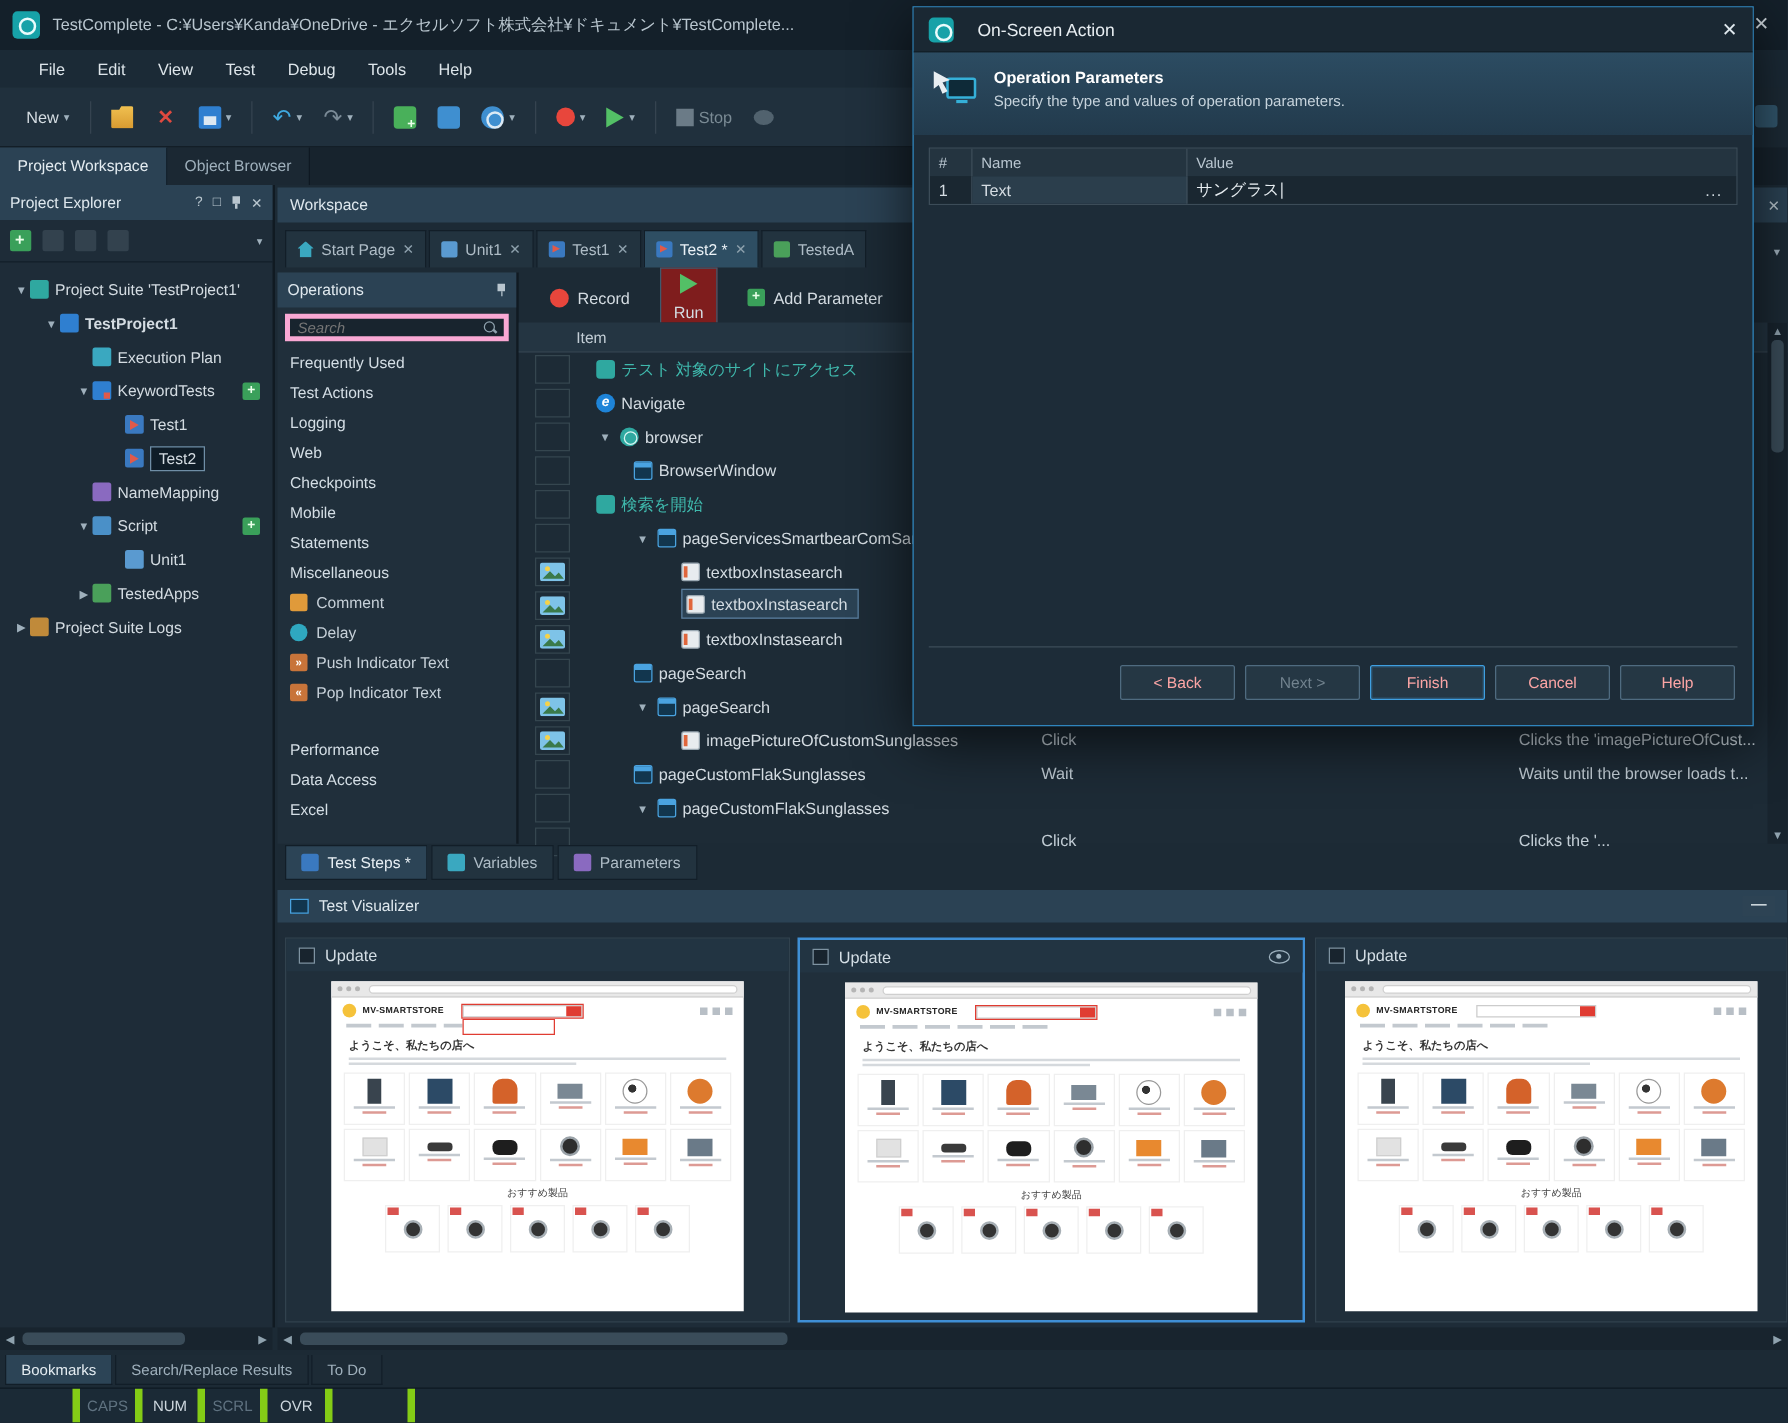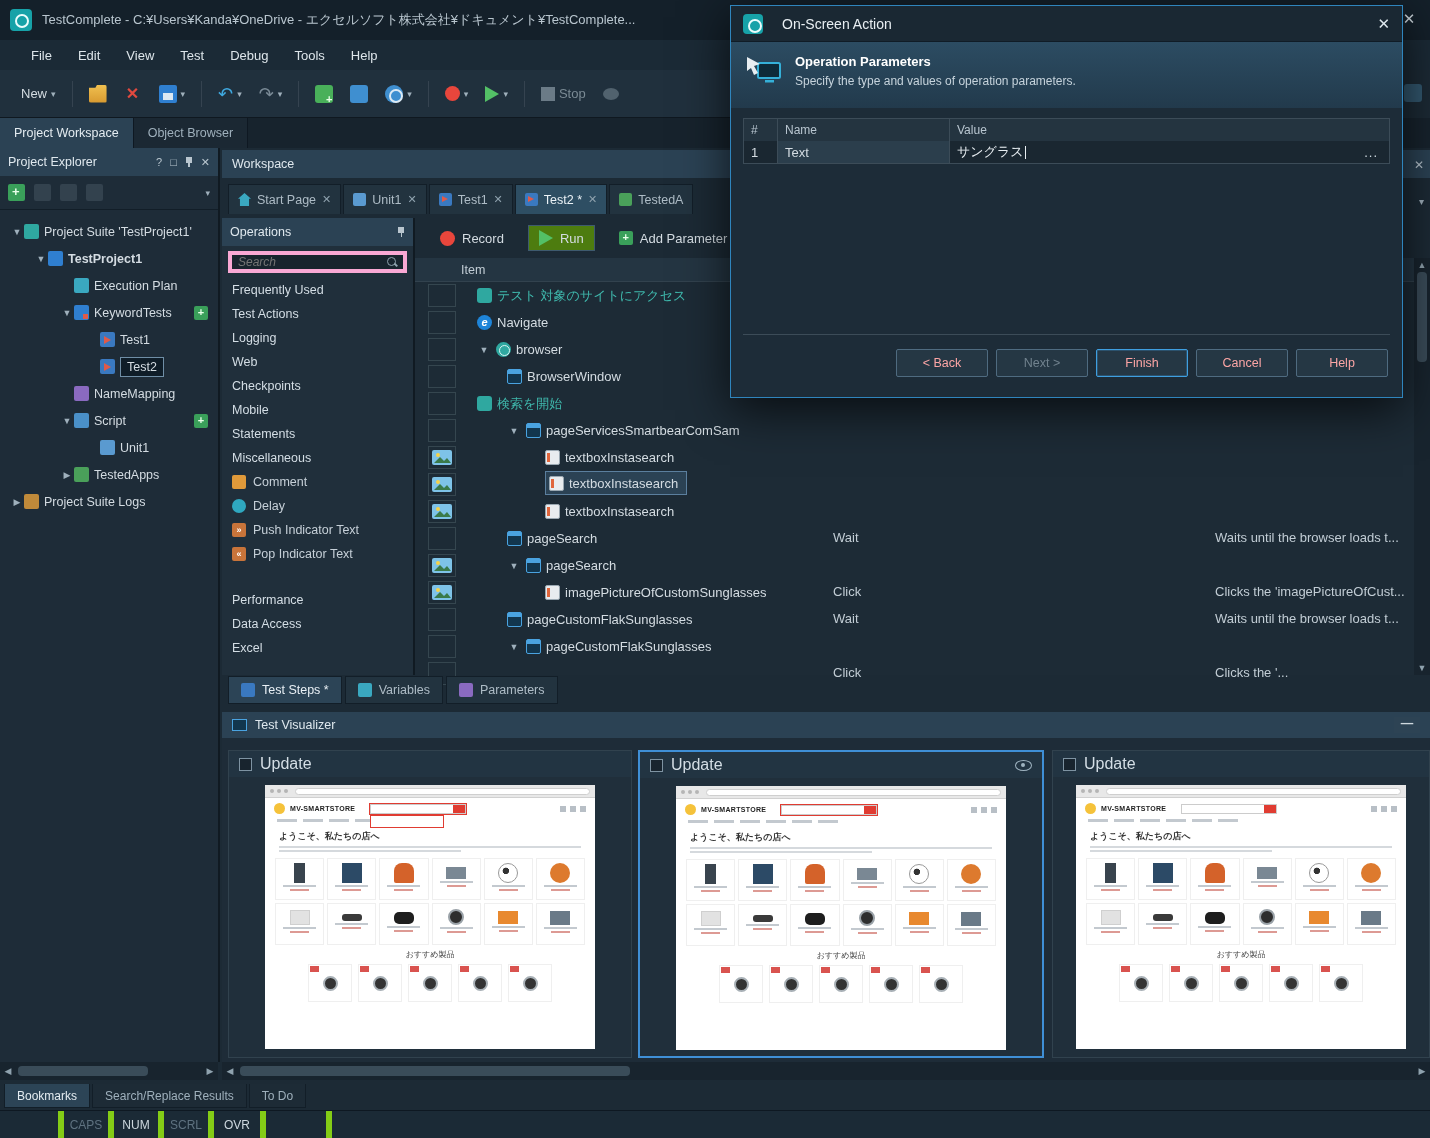--- a/index.html
+++ b/index.html
@@ -104,21 +104,21 @@
   .op-gap { height:22px; }
   .oi { width:14px; height:14px; border-radius:2px; flex:none; font-size:9px; color:#fff; text-align:center; line-height:14px; font-weight:bold; }
   .oi-comment { background:#e09a3a; }
   .oi-delay { background:#2fa8c0; border-radius:50%; }
   .oi-push { background:#c8743a; }
   .oi-pop { background:#c8743a; }
 
   
   .test-toolbar { left:430px; top:222px; height:32px; display:flex; align-items:center; gap:14px; }
   .tt-btn { display:flex; align-items:center; gap:7px; padding:4px 10px; }
-  .tt-run { border:1px solid #3e5once; border:1px solid #3e5a6e; background:#4d7c0f; }
+  .tt-run { border:1px solid #3e5once; border:1px solid #3e5a6e; background:#7f1d1d;flex-direction:column; }
   .tt-add .plus { width:14px; height:14px; background:#3aa05a; border-radius:2px; color:#eaffea; font-weight:bold; font-size:11px; line-height:13px; text-align:center; }
 
   
   .grid { left:415px; top:258px; width:1015px; height:417px; background:#1d2b36; }
   .grid-h { height:24px; background:#243542; border-bottom:1px solid #32424e; display:flex; align-items:center; padding-left:46px; color:#c2cdd5; font-size:12.5px; }
   .grow { position:relative; height:27px; }
   .g-cell { position:absolute; left:13px; top:2px; width:28px; height:23px; border:1px solid #35464f; display:flex; align-items:center; justify-content:center; }
   .g-item { position:absolute; top:0; height:27px; display:flex; align-items:center; gap:5px; }
   .n1 { left:62px; } .n2 { left:92px; } .n3 { left:130px; }
   .g-item .ar { width:14px; color:#9fb0bc; font-size:9px; text-align:center; flex:none; }
@@ -149,21 +149,21 @@
   .eti-steps { background:#3a79c0; } .eti-vars { background:#3aa8c0; } .eti-params { background:#8a6ac0; }
 
   
   .vis { left:222px; top:712px; width:1208px; height:350px; background:#1e2c38; }
   .vis-h { height:26px; background:#2b4254; display:flex; align-items:center; gap:8px; padding:0 10px; font-size:12.5px; color:#dfe8ee; }
   .vi-ico { width:15px; height:12px; background:#12364e; border:1px solid #4aa3e0; }
   .vis-min { margin-left:auto; width:26px; height:16px; background:#33475566; color:#cfd8de; text-align:center; line-height:12px; font-weight:bold; }
   .vis-panels { position:absolute; top:38px; left:0; right:0; bottom:4px; }
   .vpanel { position:absolute; top:0; height:308px; background:#202f3b; border:1px solid #31424e; }
   .vpanel.selected { border:2px solid #3f8fd6; }
-  .vp-h { height:26px; display:flex; align-items:center; gap:8px; padding:0 10px; background:#223442; color:#d4dee5; font-size:16px; }
+  .vp-h { height:26px; display:flex; align-items:center; gap:8px; padding:0 10px; background:#223442; color:#d4dee5; font-size:13px; }
   .cbx { width:13px; height:13px; border:1px solid #7e93a2; background:#18242e; }
   .eye { margin-left:auto; width:17px; height:11px; border:1.5px solid #9fb3c0; border-radius:50%; position:relative; }
   .eye::after { content:""; position:absolute; left:5px; top:2px; width:4px; height:4px; border-radius:50%; background:#9fb3c0; }
   .vp-body { display:flex; justify-content:center; padding-top:8px; }
 
   
   .thumb { width:330px; height:264px; background:#fff; overflow:hidden; position:relative; font-family:"Liberation Sans",sans-serif; }
   .t-chrome { height:13px; background:#e8e8e8; border-bottom:1px solid #d0d0d0; display:flex; align-items:center; gap:3px; padding:0 5px; }
   .t-dot { width:4px; height:4px; border-radius:50%; background:#b5b5b5; }
   .t-url { flex:1; height:7px; background:#fff; border:1px solid #cfcfcf; border-radius:4px; margin-left:4px; }
@@ -216,21 +216,21 @@
 
   
   .ftabs { left:0; top:1084px; height:24px; display:flex; gap:2px; padding-left:4px; }
   .ftab { height:24px; display:flex; align-items:center; padding:0 12px; background:#1d2b36; border:1px solid #121e28; border-top:none; color:#9fb0bc; font-size:12px; }
   .ftab.active { background:#2c4456; color:#e4ecf1; }
   .statusbar { left:0; top:1110px; width:1430px; height:28px; background:#1b2a36; border-top:1px solid #0e1822; display:flex; align-items:stretch; font-size:12px; }
   .st-cell { border-right:6px solid #84cc16; display:flex; align-items:center; justify-content:center; }
   .st-dim { color:#5f7280; } .st-on { color:#cdd7de; }
 
   
-  .dialog { left:730px; top:5px; width:673px; height:393px; background:#1d2c38; border:1px solid #2f85bd; box-shadow:0 12px 45px rgba(0,0,0,.7); z-index:100; }
+  .dialog { left:730px; top:5px; width:673px; height:576px; background:#1d2c38; border:1px solid #2f85bd; box-shadow:0 12px 45px rgba(0,0,0,.7); z-index:100; }
   .dlg-title { height:36px; display:flex; align-items:center; gap:9px; padding:0 12px; background:#1a2833; border-bottom:1px solid #101c26; }
   .dlg-title .t { font-size:14px; color:#e8eef2; }
   .dlg-x { margin-left:auto; color:#dfe8ee; font-size:15px; }
   .dlg-head { height:66px; background:linear-gradient(#2c4c62,#223a4c); padding:12px 12px 0 64px; position:relative; }
   .dlg-head .hicon { position:absolute; left:14px; top:14px; }
   .dlg-head .ht1 { font-weight:bold; color:#fff; font-size:13px; }
   .dlg-head .ht2 { color:#c6d3dc; font-size:12px; margin-top:5px; }
   .dlg-table { position:absolute; left:12px; right:12px; top:112px; border:1px solid #3c4c58; }
   .dt-row { display:flex; height:22px; align-items:stretch; }
   .dt-head { background:#243440; color:#b9c6d0; font-size:12px; }

